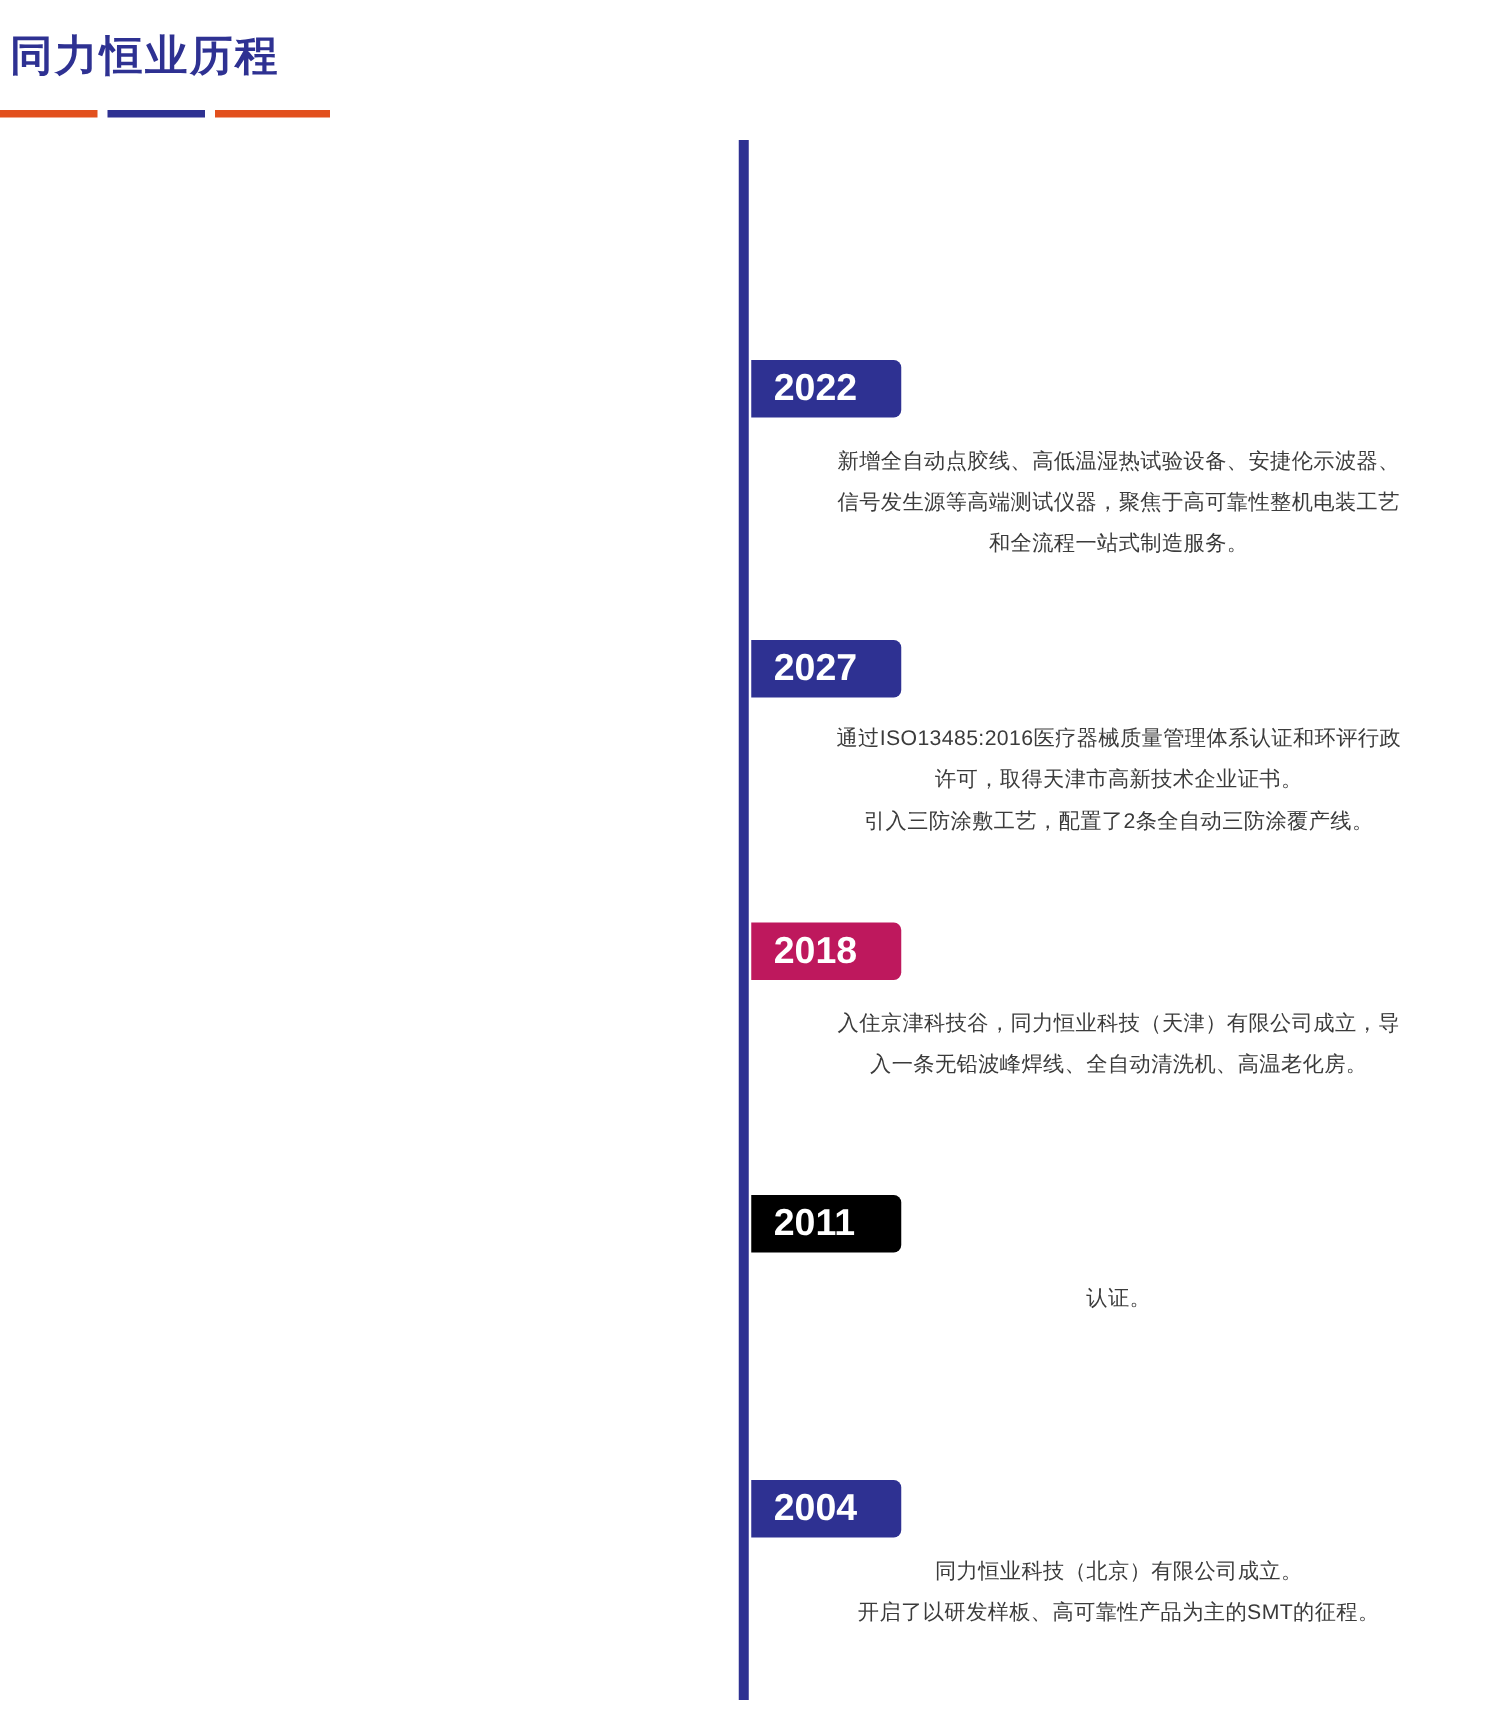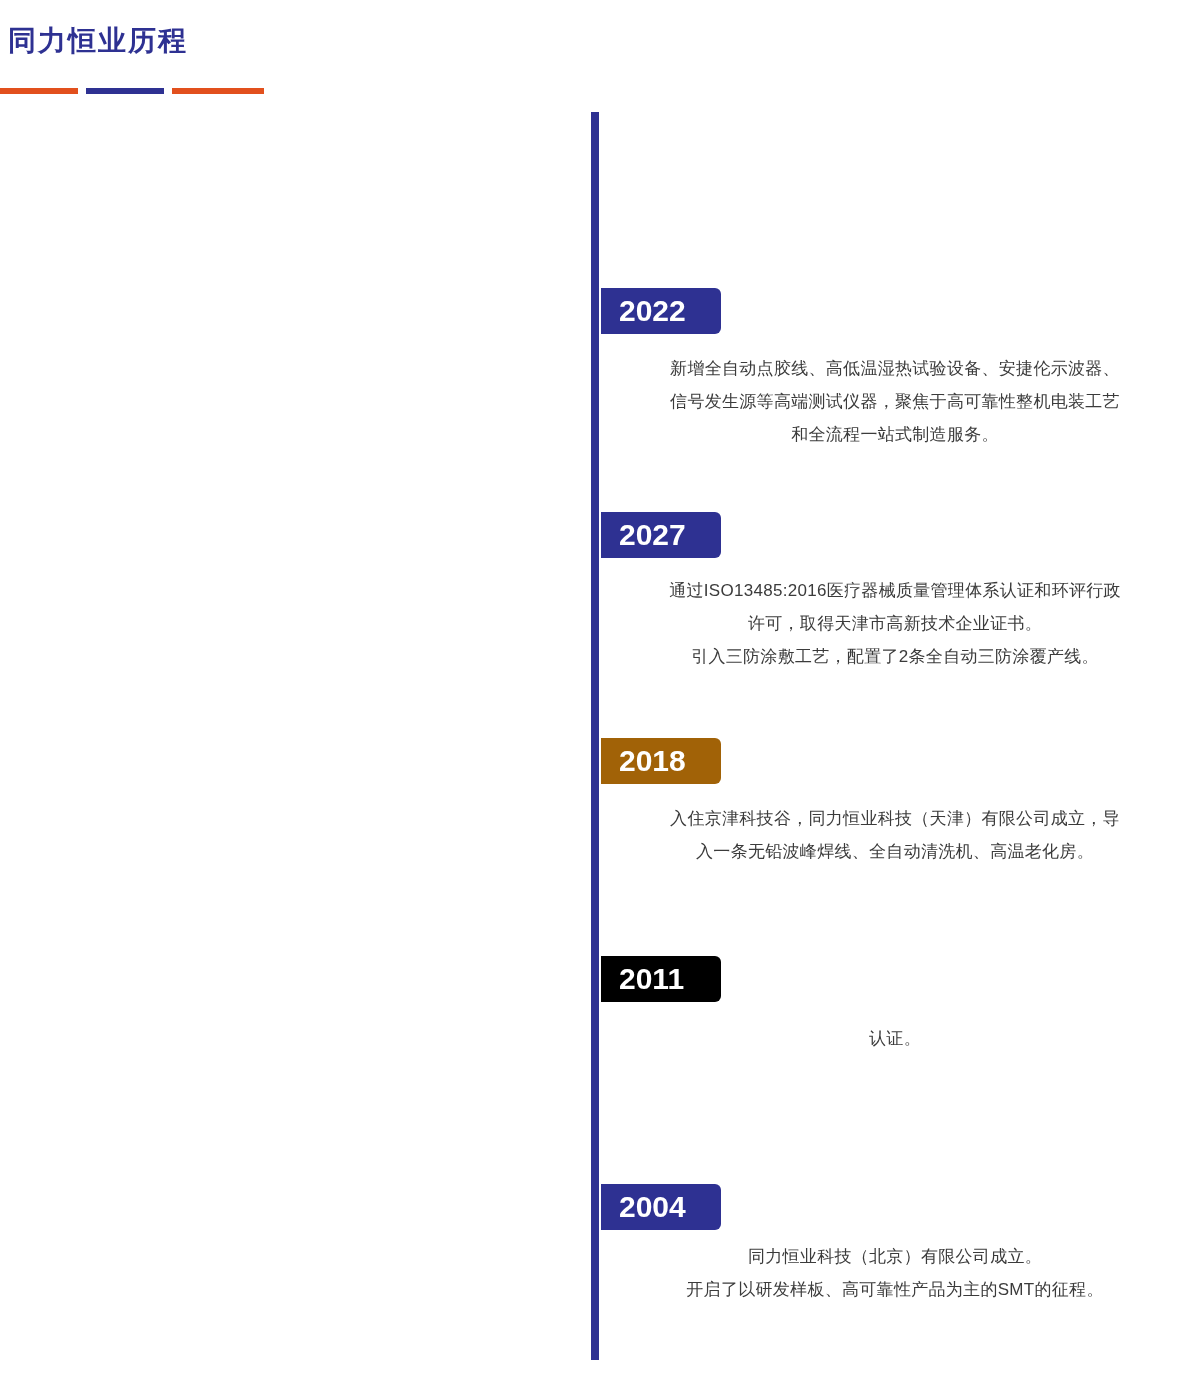--- a/index.html
+++ b/index.html
@@ -21,21 +21,21 @@
     position: absolute;
     left: 0;
     top: 18px;
     width: 100%;
     height: 90px;
   }
   .header-title {
     position: absolute;
     left: 8px;
     top: 4px;
-    font-size: 28px;
+    font-size: 34px;
     font-weight: bold;
     color: #2e3192;
     letter-spacing: 2px;
     white-space: nowrap;
   }
   .rule-group {
     position: absolute;
     left: 0;
     top: 70px;
     width: 265px;
@@ -136,21 +136,21 @@
       <div class="entry">
         <div class="year right" style="top: 512px; background: rgb(46, 49, 146);">2027</div>
         <div class="body-text right" style="top: 574px;">
           <p>通过ISO13485:2016医疗器械质量管理体系认证和环评行政</p>
           <p>许可，取得天津市高新技术企业证书。</p>
           <p>引入三防涂敷工艺，配置了2条全自动三防涂覆产线。</p>
         </div>
       </div>
       <div class="entry"></div>
       <div class="entry">
-        <div class="year right" style="top: 738px; background: #a16207;">2018</div>
+        <div class="year right" style="top: 738px; background: #be185d;">2018</div>
         <div class="body-text right" style="top: 802px;">
           <p>入住京津科技谷，同力恒业科技（天津）有限公司成立，导</p>
           <p>入一条无铅波峰焊线、全自动清洗机、高温老化房。</p>
         </div>
       </div>
       <div class="entry"></div>
       <div class="entry">
         <div class="year right" style="top: 956px; background: #000000;">2011</div>
         <div class="body-text right" style="top: 1022px;">
           <p>认证。</p>

